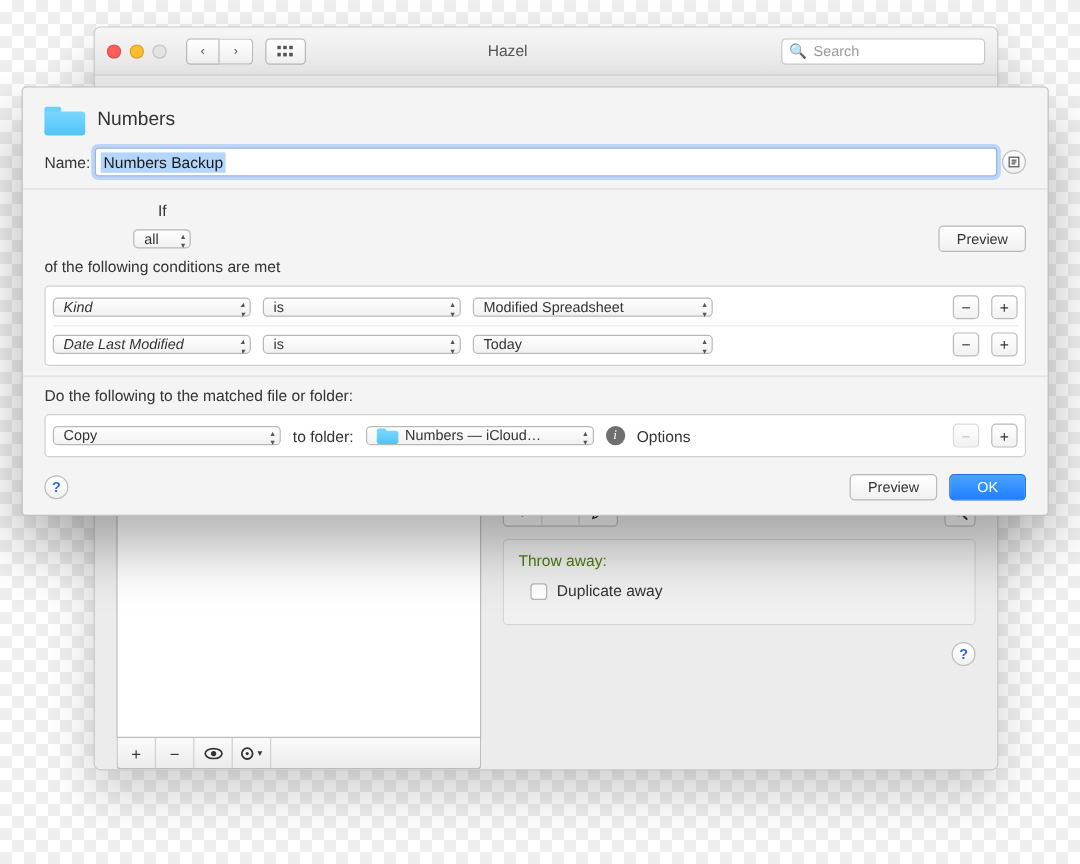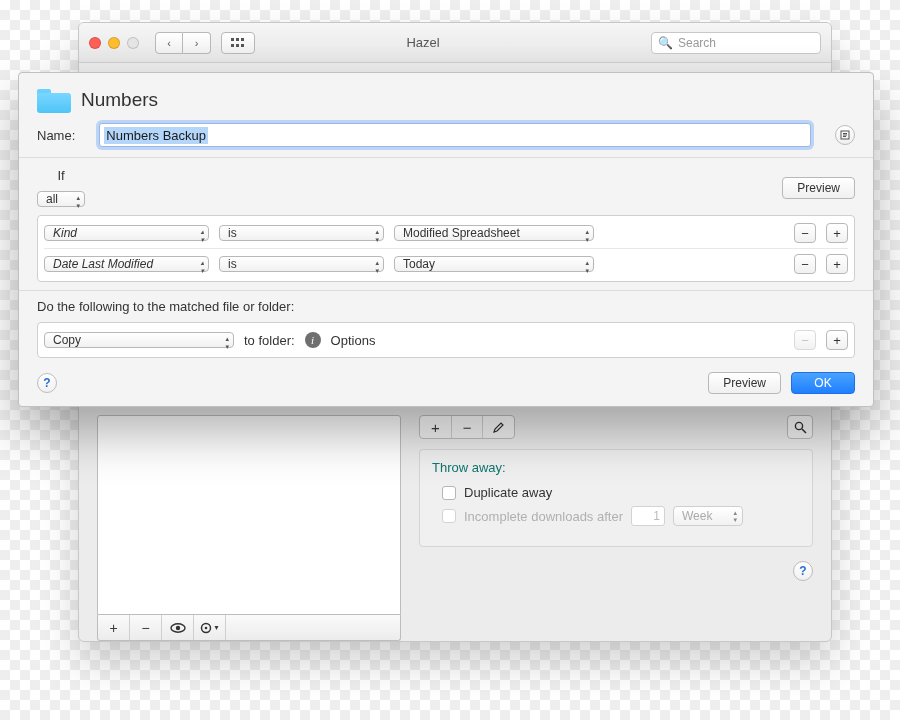--- a/index.html
+++ b/index.html
@@ -101,21 +101,21 @@
     background: linear-gradient(#fff,#f1f1f1);
     display: flex; align-items: center; justify-content: center; color: #555;
   }
 
   .throw-box {
     background: #f0f0f0;
     border-top: 1px solid #d5d5d5;
     padding: 10px 12px 14px;
     border: 1px solid #d5d5d5; border-radius: 4px;
   }
-  .throw-box h4 { font-weight: 400; font-size: 13px; color: #0f766e; margin-bottom: 10px; }
+  .throw-box h4 { font-weight: 400; font-size: 13px; color: #4d7c0f; margin-bottom: 10px; }
   .check-row { display: flex; align-items: center; gap: 8px; margin: 6px 0 6px 10px; font-size: 13px; }
   .check-row.dim { color: #b0b0b0; }
   .cbx {
     width: 14px; height: 14px; border: 1px solid #b5b5b5; border-radius: 3px; background: #fff;
   }
   .cbx.dim { border-color: #d3d3d3; }
   .num-field {
     width: 34px; height: 20px; border: 1px solid #d3d3d3; border-radius: 3px;
     background: #fff; text-align: right; padding: 0 4px; font-size: 12px; color: #bbb;
     display: inline-flex; align-items: center; justify-content: flex-end;
@@ -166,23 +166,23 @@
     background: #6ad1ff; border-radius: 2px 2px 0 0;
   }
   .folder-ico::after {
     content: ""; position: absolute; left: 0; top: 6px; width: 34px; height: 20px;
     background: linear-gradient(#79d7ff,#4fc4f7); border-radius: 3px;
   }
   .folder-ico.sm { width: 18px; height: 14px; display: inline-block; vertical-align: -2px; }
   .folder-ico.sm::before { width: 8px; height: 3px; top: 1px; }
   .folder-ico.sm::after  { width: 18px; height: 11px; top: 3px; border-radius: 2px; }
 
-  .sheet-head .title { font-size: 19px; color: #333; }
-
-  .name-row { display: flex; align-items: center; gap: 24px; margin-bottom: 8px; }
+  .sheet-head .title { font-size: 16px; color: #333; }
+
+  .name-row { display: flex; align-items: center; gap: 4px; margin-bottom: 8px; }
   .name-row label { font-size: 13px; color: #333; }
   .name-input {
     flex: 1; height: 24px; border: 1px solid #9bb7e0; border-radius: 3px;
     background: #fff; box-shadow: 0 0 0 3px #bcd4f7;
     padding: 0 4px; display: flex; align-items: center;
   }
   .name-input .sel {
     background: #b4d6fb; padding: 1px 2px; font-size: 13px; color: #1a1a1a;
   }
   .icon-circ {
@@ -331,32 +331,20 @@
             </svg>
           </div>
         </div>
 
         <div class="throw-box">
           <h4>Throw away:</h4>
           <div class="check-row">
             <span class="cbx"></span>
             <span>Duplicate away</span>
           </div>
-          <div class="check-row dim">
-            <span class="cbx dim"></span>
-            <span>Incomplete downloads after</span>
-            <span class="num-field">1</span>
-            <span class="popup" style="min-width:70px">
-              <span>Week</span>
-              <span class="arrows">
-                  <span>▴</span>
-                  <span>▾</span>
-                </span>
-            </span>
-          </div>
         </div>
 
         <div style="display:flex;justify-content:flex-end;margin-top:4px">
           <span class="help-btn">?</span>
         </div>
       </div>
     </div>
   </div>
 </div>
 
@@ -387,20 +375,21 @@
   <div class="cond-head">
     <div class="left">
       <span>If</span>
       <span class="mac-popup">
         <span>all</span>
         <span class="arrows">
             <span>▴</span>
             <span>▾</span>
           </span>
       </span>
+      <span>of the following conditions are met</span>
     </div>
     <span class="btn">Preview</span>
   </div>
 
   <div class="rule-box">
     <div class="rule-row">
       <span class="mac-popup wide">
         <span>Kind</span>
         <span class="arrows">
             <span>▴</span>
@@ -460,20 +449,28 @@
   <div class="rule-box">
     <div class="rule-row">
       <span class="mac-popup full">
         <span>Copy</span>
         <span class="arrows">
             <span>▴</span>
             <span>▾</span>
           </span>
       </span>
       <span class="action-text">to folder:</span>
+      <span class="mac-popup" style="min-width:190px">
+        <span class="folder-ico sm"></span>
+        <span style="margin-left:6px">Numbers — iCloud…</span>
+        <span class="arrows">
+            <span>▴</span>
+            <span>▾</span>
+          </span>
+      </span>
       <span class="info-i">i</span>
       <span class="action-text">Options</span>
       <span class="spacer"></span>
       <span class="pm dim">−</span>
       <span class="pm">+</span>
     </div>
   </div>
 
   <div class="sheet-footer">
     <span class="help-btn">?</span>

